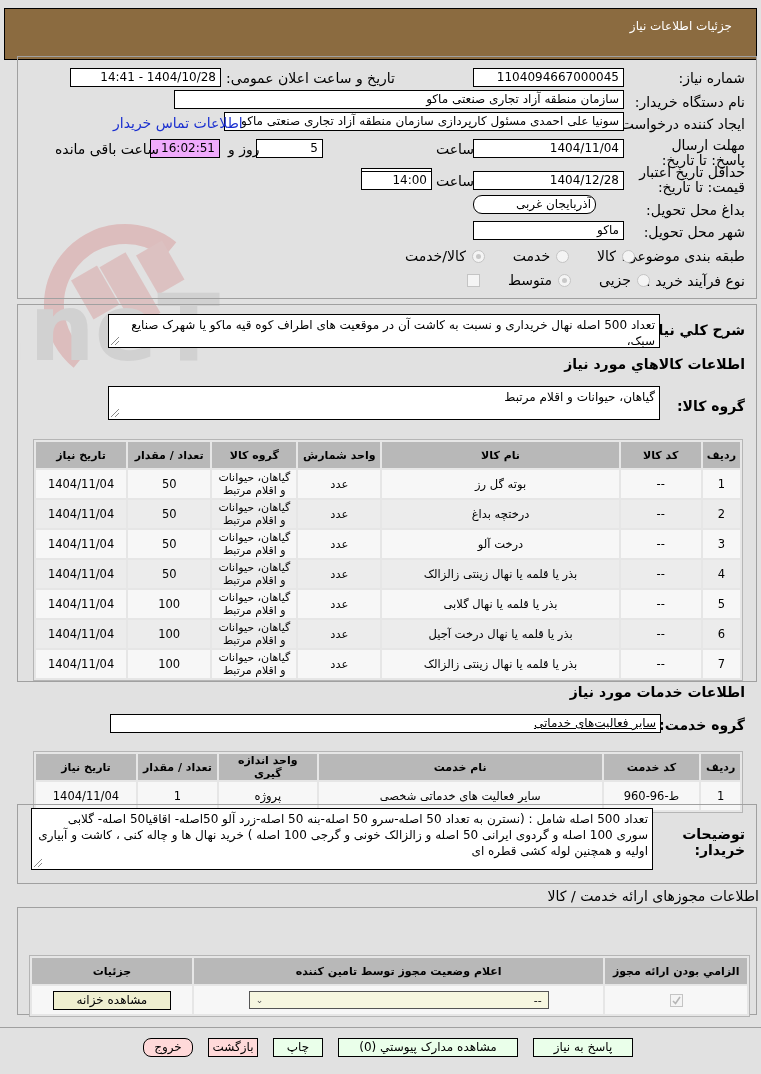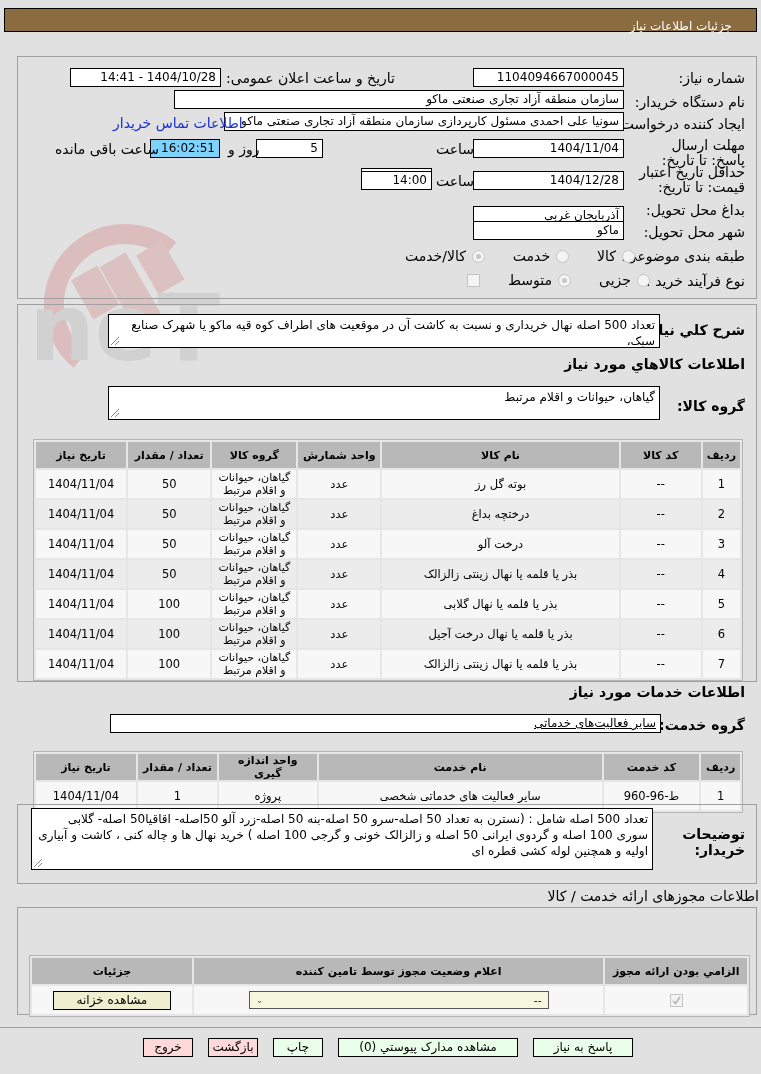--- a/index.html
+++ b/index.html
@@ -6,33 +6,33 @@
   html, body { margin: 0; padding: 0; }
   body {
     width: 761px; height: 1074px; overflow: hidden;
     background: #e1e1e1;
     font-family: "DejaVu Sans", "Liberation Sans", sans-serif;
     font-size: 11.5px; color: #000;
     direction: rtl; position: relative;
   }
   .abs { position: absolute; }
   .title-bar {
-    left: 4px; top: 8px; width: 753px; height: 24px;
+    left: 4px; top: 8px; width: 753px; height: 52px;
     background: #8b6b40; border: 1px solid #000;
     color: #fff; font-size: 12px; line-height: 34px; padding-right: 24px;
   }
   .panel { border: 1px solid #a0a0a0; }
   .lbl { white-space: nowrap; font-size: 14px; line-height: 16px; }
   .box {
     background: #fff; border: 1px solid #000; height: 19px;
     line-height: 17px; font-size: 12px; padding: 0 4px; white-space: nowrap; overflow: hidden;
   }
   .box.c { text-align: right; }
   .box.r { text-align: right; }
-  .box.yellow { background: #7dd3fc; }
+  .box.yellow { background: #f0abfc; }
   .link { color: #1a2fd0; }
   .radio {
     width: 13px; height: 13px; border-radius: 50%;
     border: 1px solid #c4c4c4; background: #f4f4f4; display: inline-block; position: relative;
   }
   .radio.on::after { content: ""; position: absolute; left: 3px; top: 3px; width: 5px; height: 5px; border-radius: 50%; background: #c8c8c8; }
   .chk { width: 13px; height: 13px; border: 1px solid #c4c4c4; background: #f4f4f4; display: inline-block; }
   .bold { font-weight: bold; }
   .textarea {
     background: #fff; border: 1px solid #000; font-size: 12px; line-height: 16px;
@@ -98,21 +98,21 @@
 <div class="abs lbl" style="left:228px; top:141px;">روز و</div>
 <div class="abs box c yellow" style="left:150px; top:139px; width:70px;">16:02:51</div>
 <div class="abs lbl" style="left:55px; top:141px;">ساعت باقی مانده</div>
 
 <div class="abs lbl" style="right:16px; top:165px; width:110px; white-space:normal; line-height:15px;">حداقل تاریخ اعتبار قیمت: تا تاریخ:</div>
 <div class="abs box c" style="left:473px; top:171px; width:151px;">1404/12/28</div>
 <div class="abs lbl" style="left:436px; top:173px;">ساعت</div>
 <div class="abs box c" style="left:361px; top:171px; width:71px;">14:00</div>
 
 <div class="abs lbl" style="right:16px; top:202px;">بداغ محل تحویل:</div>
-<div class="abs box r" style="left:473px; top:206px; width:151px;">آذربایجان غربی</div>
+<div class="abs box r" style="left:473px; top:195px; width:123px;border-radius:9px;">آذربایجان غربی</div>
 <div class="abs lbl" style="right:16px; top:224px;">شهر محل تحویل:</div>
 <div class="abs box r" style="left:473px; top:221px; width:151px;">ماکو</div>
 
 <div class="abs lbl" style="right:16px; top:248px;">طبقه بندی موضوعی:</div>
 <div class="abs" style="left:400px; top:248px; width:235px; height:16px; display:flex; flex-direction:row; align-items:center; gap:6px;">
   <span class="radio"></span>
   <span class="lbl" style="margin-left:22px;">کالا</span>
   <span class="radio"></span>
   <span class="lbl" style="margin-left:22px;">خدمت</span>
   <span class="radio on"></span>
@@ -288,13 +288,13 @@
       </td>
     </tr>
   </tbody>
 </table>
 
 <div class="abs" style="left:0; top:1027px; width:761px; height:1px; background:#a0a0a0;"></div>
 <div class="abs btn green" style="left:533px; top:1038px; width:100px;">پاسخ به نیاز</div>
 <div class="abs btn green" style="left:338px; top:1038px; width:180px;">مشاهده مدارک پیوستي (0)</div>
 <div class="abs btn green" style="left:273px; top:1038px; width:50px;">چاپ</div>
 <div class="abs btn pink" style="left:208px; top:1038px; width:50px;">بازگشت</div>
-<div class="abs btn pink" style="left:143px; top:1038px; width:50px;">خروج</div>
+<div class="abs btn pink" style="left:143px; top:1038px; width:50px;border-radius:8px;">خروج</div>
 
 </body></html>

